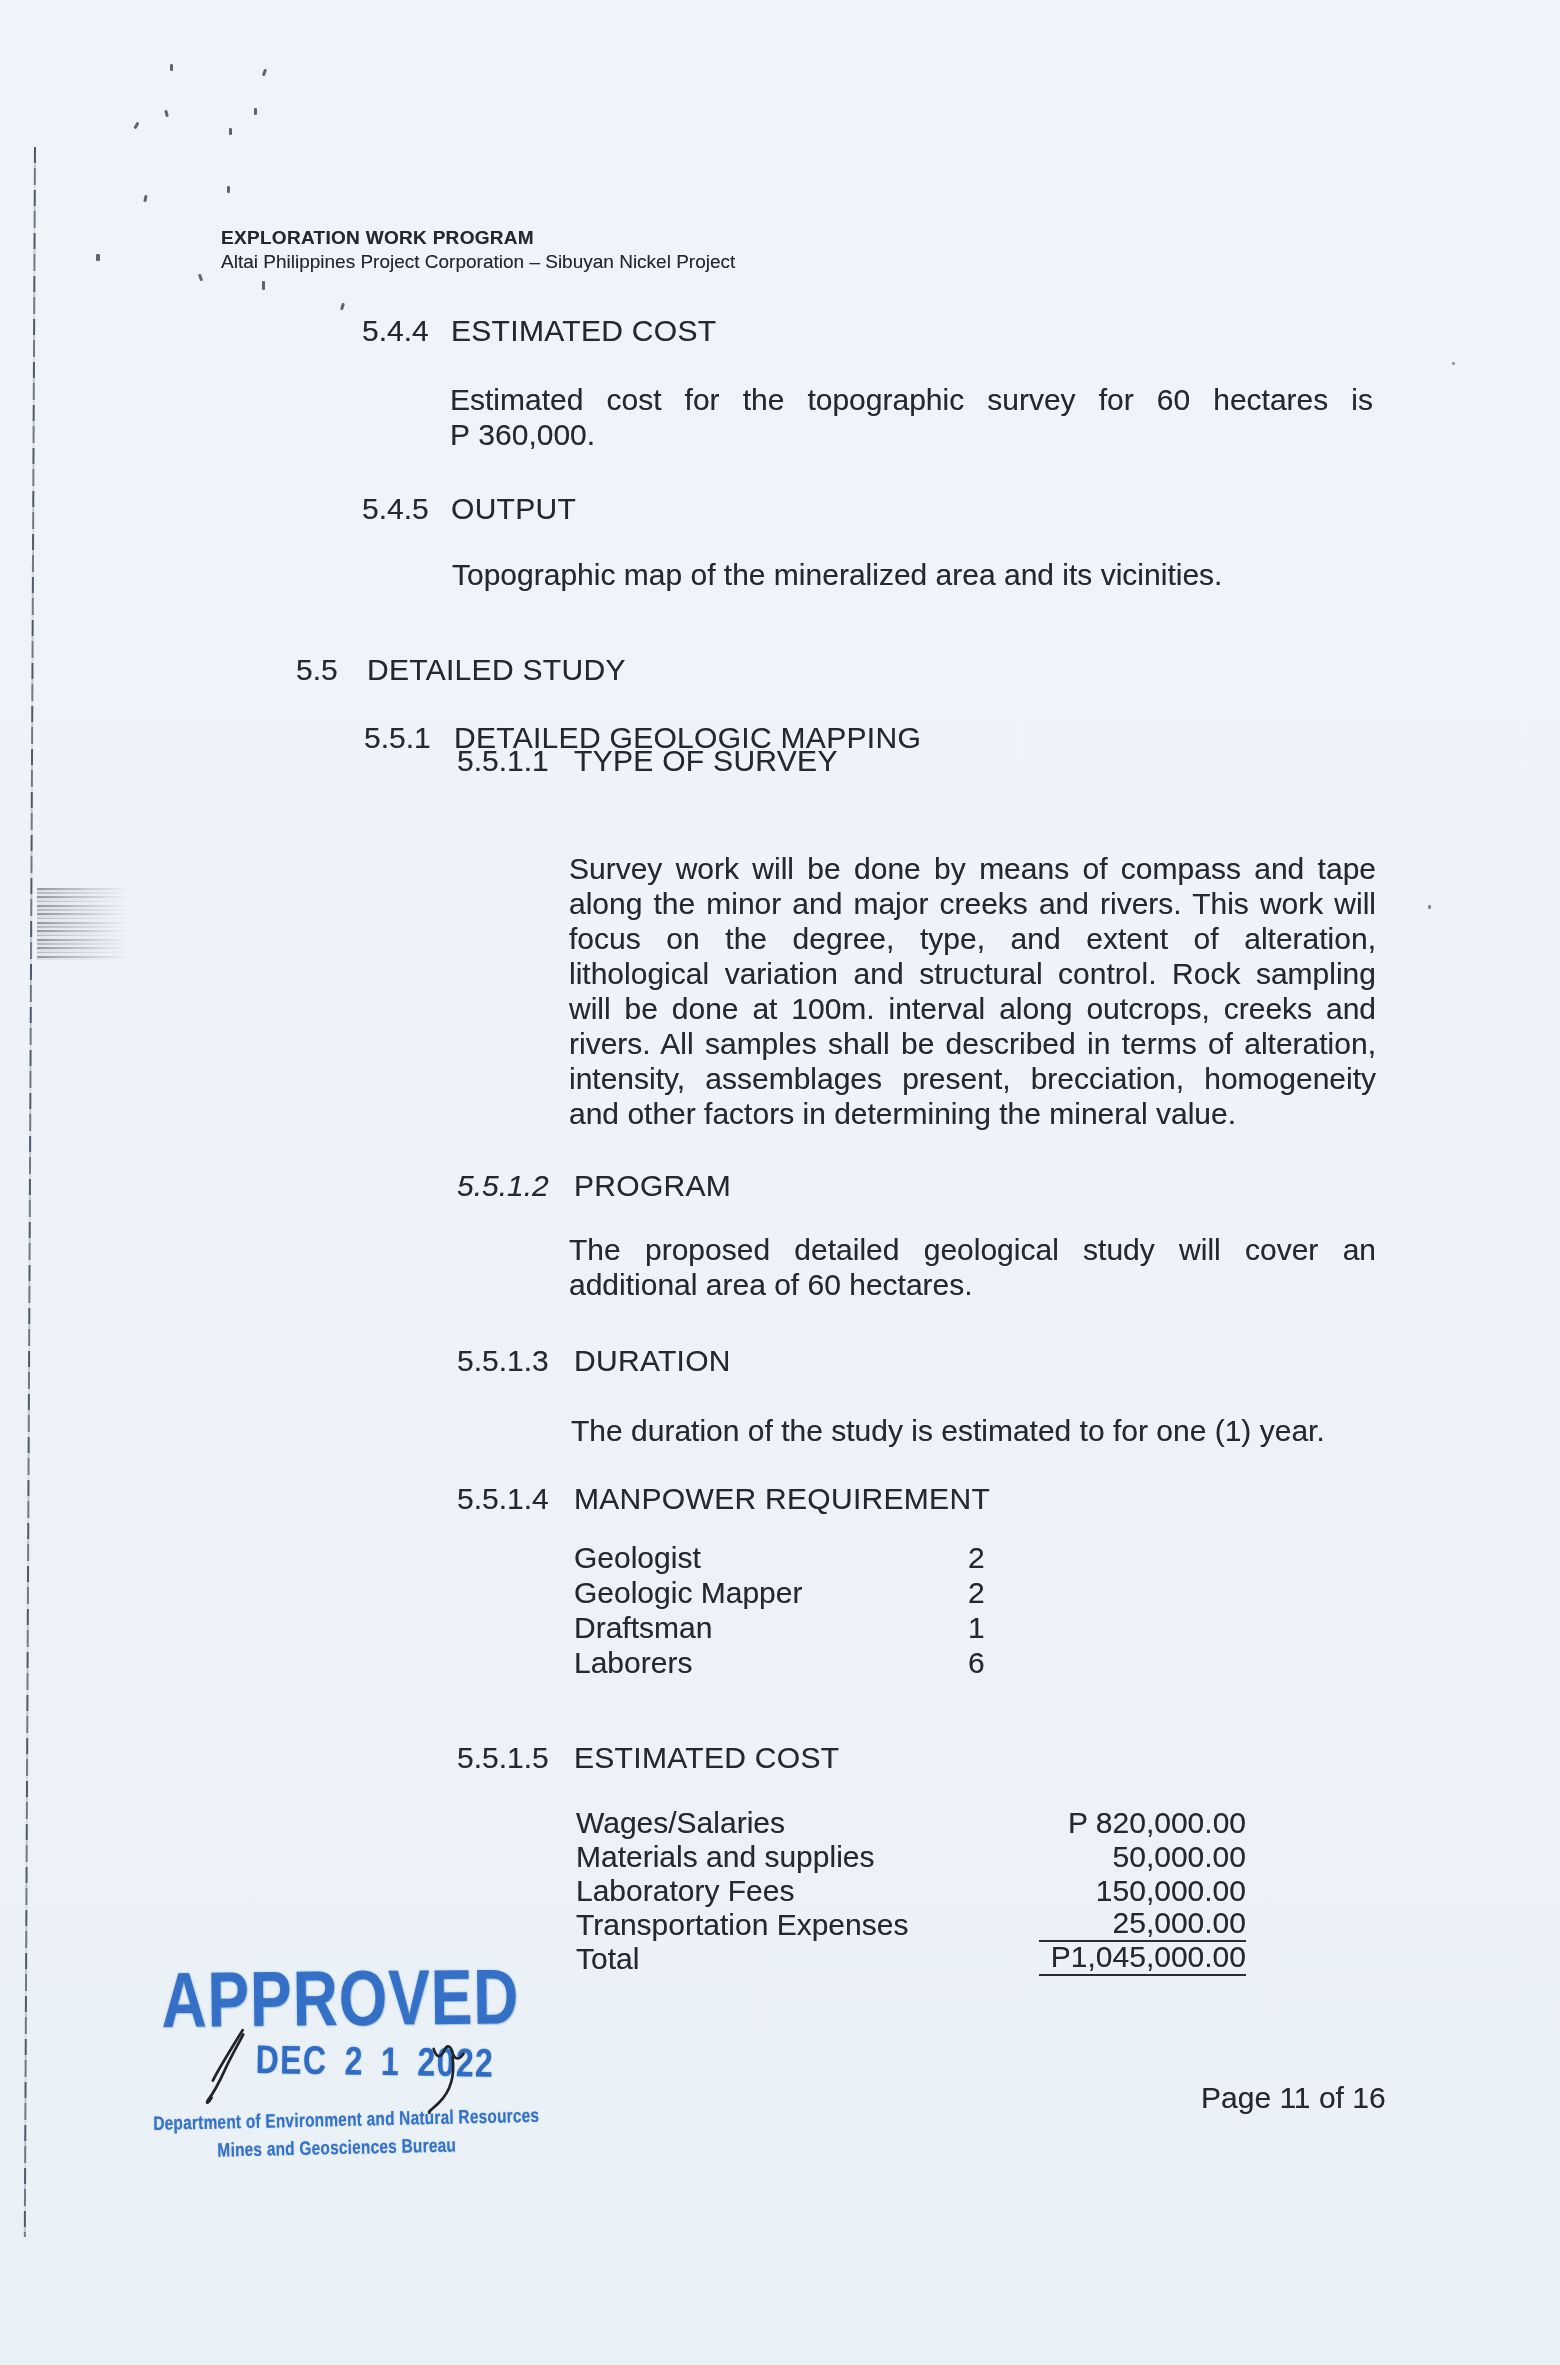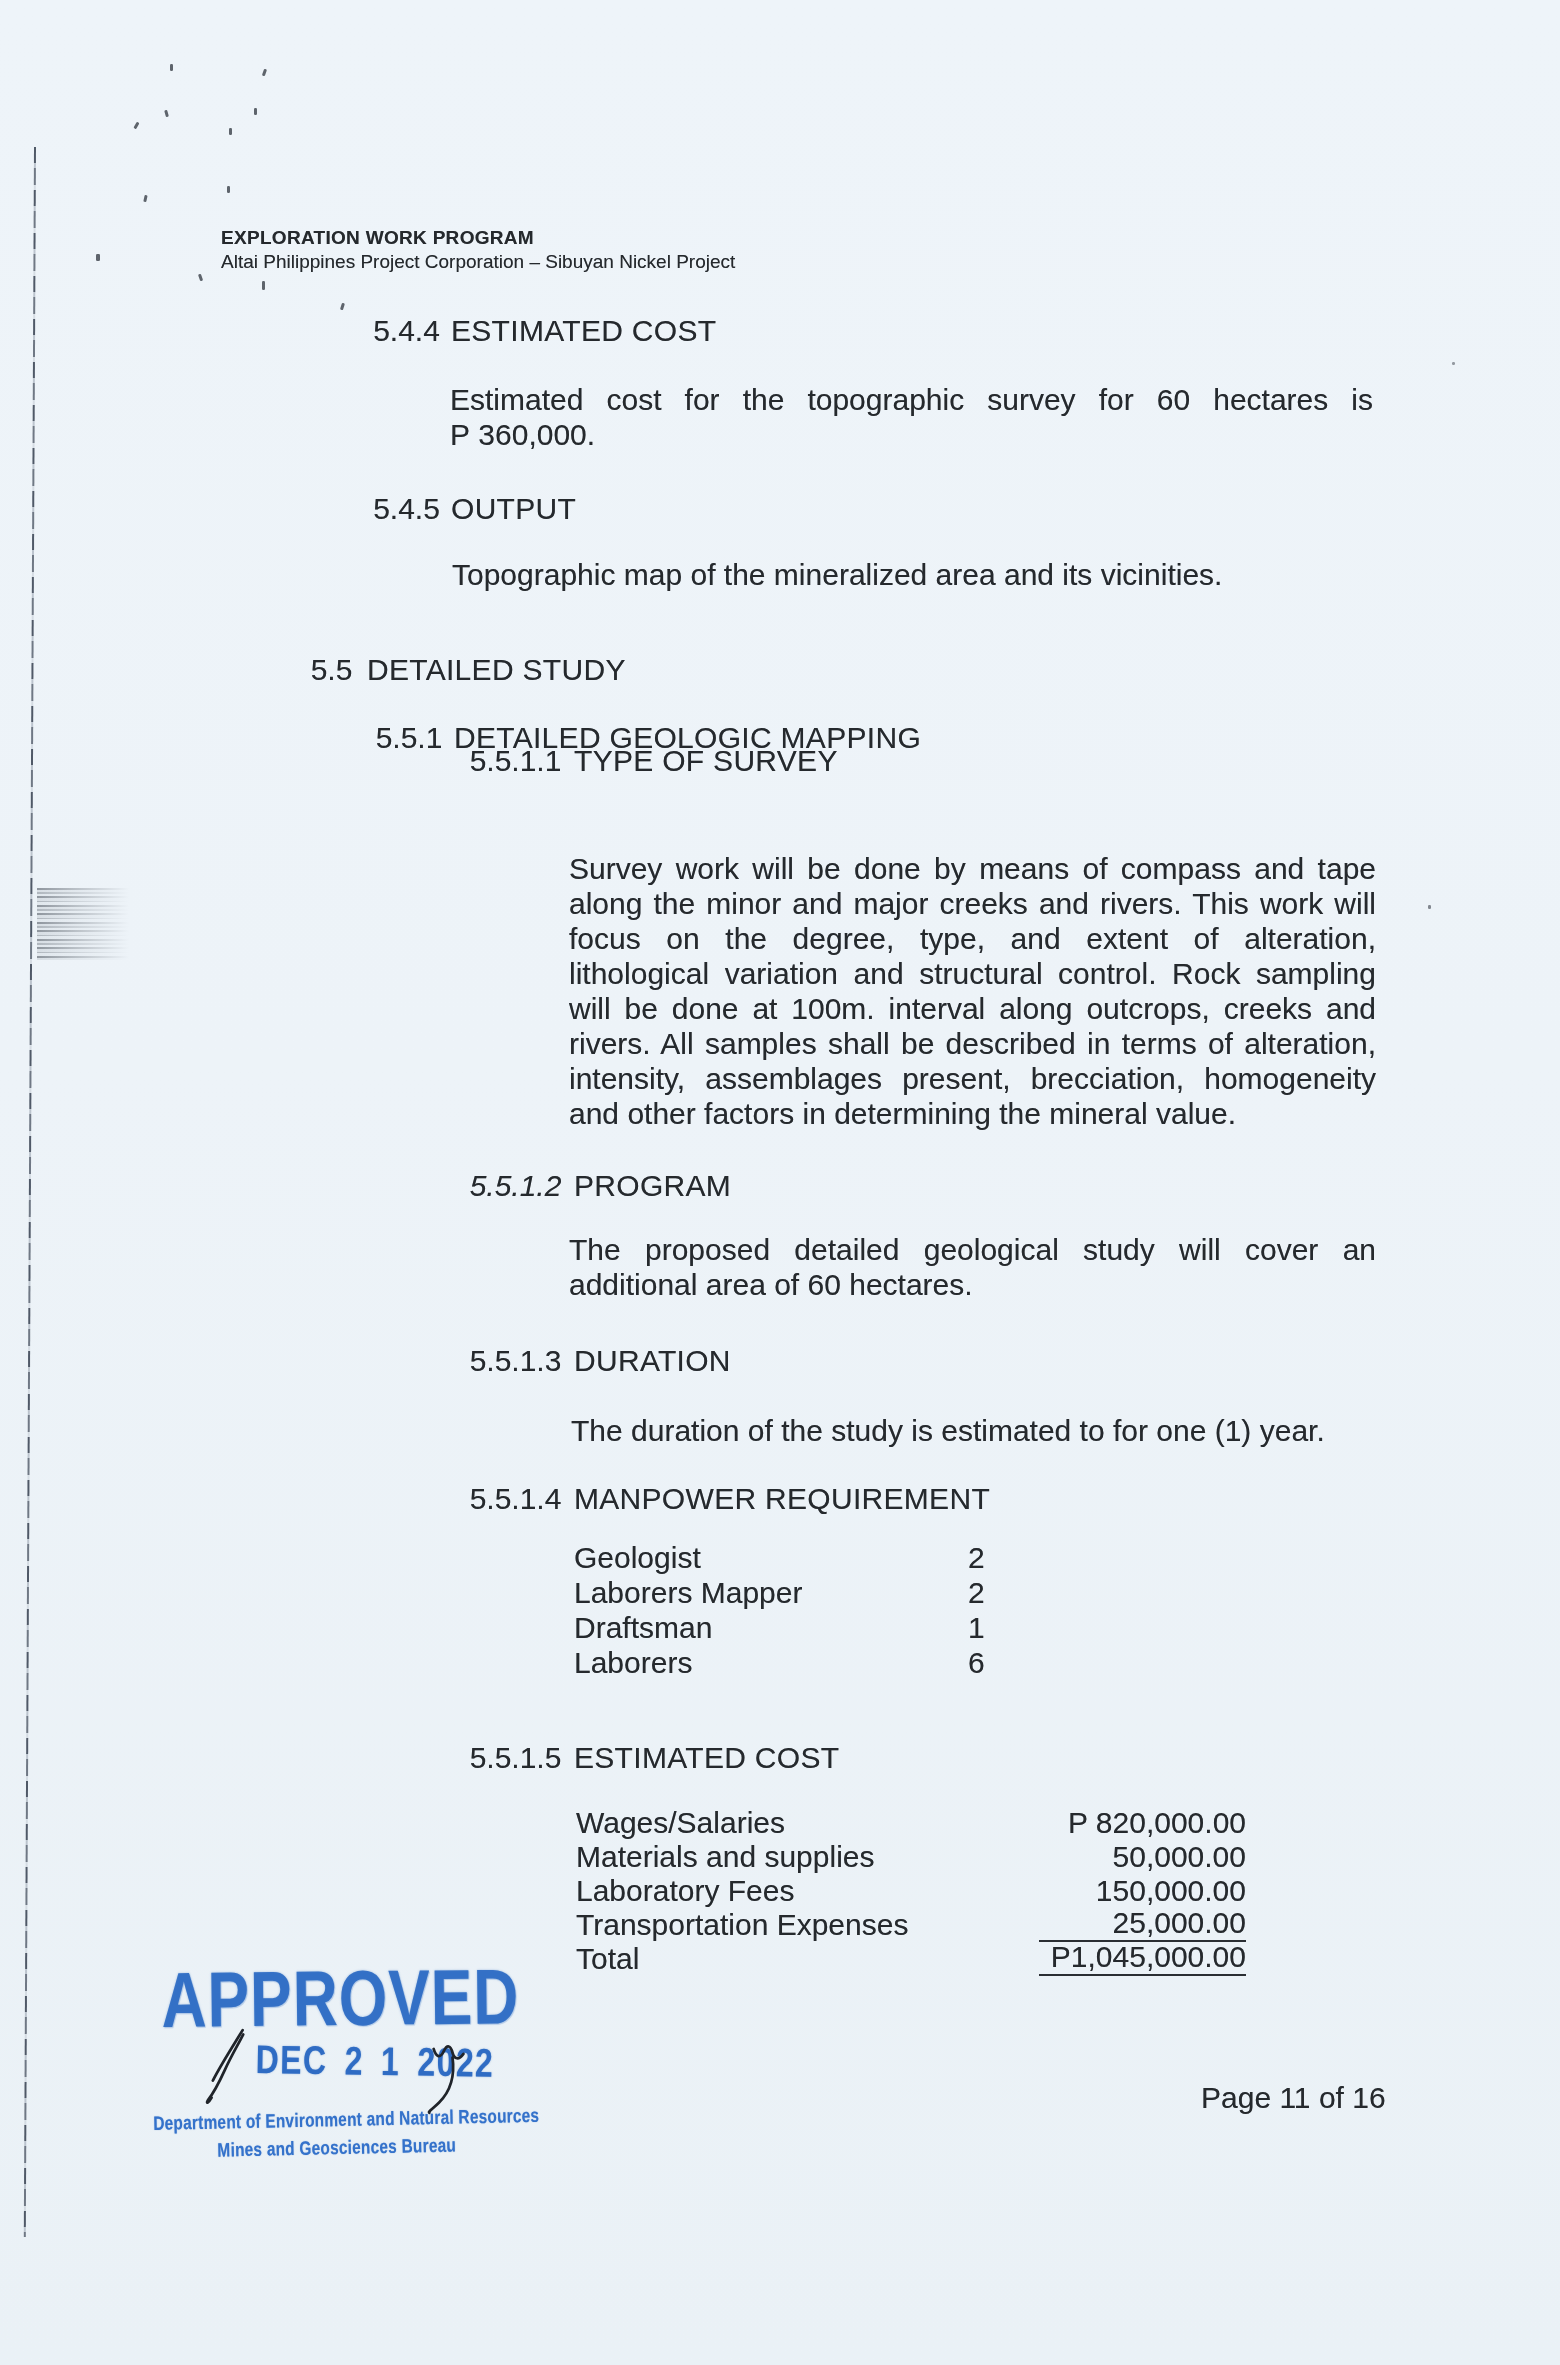--- a/index.html
+++ b/index.html
@@ -18,21 +18,21 @@
   }
   .txt { text-shadow: 0 0 0.6px rgba(40,45,50,.45); }
 
   
   .doc-header { position: absolute; left: 221px; top: 226px; }
   .doc-header .title { font-size: 19px; font-weight: 700; letter-spacing: 0.3px; line-height: 24px; }
   .doc-header .subtitle { font-size: 19px; font-weight: 400; line-height: 24px; }
 
   
   .sec { position: absolute; display: flex; font-size: 30px; line-height: 34px; white-space: nowrap; }
-  .sec .num { flex: none; text-align: center; }
+  .sec .num { flex: none; }
   .sec .ttl { letter-spacing: 0.3px; }
   .sec-544  { left: 362px; top: 314px; }  .sec-544 .num  { width: 89px; }
   .sec-545  { left: 362px; top: 492px; }  .sec-545 .num  { width: 89px; }
   .sec-55   { left: 296px; top: 653px; } .sec-55 .num   { width: 71px; }
   .sec-551  { left: 364px; top: 721px; } .sec-551 .num  { width: 90px; }
   .sec-5511 { left: 457px; top: 744px; } .sec-5511 .num { width: 117px; }
   .sec-5512 { left: 457px; top: 1169px; } .sec-5512 .num { width: 117px; font-style: italic; }
   .sec-5513 { left: 457px; top: 1344px; } .sec-5513 .num { width: 117px; }
   .sec-5514 { left: 457px; top: 1482px; } .sec-5514 .num { width: 117px; }
   .sec-5515 { left: 457px; top: 1741px; } .sec-5515 .num { width: 117px; }
@@ -182,21 +182,21 @@
   <div class="sec sec-5514">
     <span class="num txt">5.5.1.4</span>
     <span class="ttl txt">MANPOWER REQUIREMENT</span>
   </div>
   <div class="manpower">
     <div class="mp-row">
       <span class="role txt">Geologist</span>
       <span class="count txt">2</span>
     </div>
     <div class="mp-row">
-      <span class="role txt">Laborers Mapper</span>
+      <span class="role txt">Geologic Mapper</span>
       <span class="count txt">2</span>
     </div>
     <div class="mp-row">
       <span class="role txt">Draftsman</span>
       <span class="count txt">1</span>
     </div>
     <div class="mp-row">
       <span class="role txt">Laborers</span>
       <span class="count txt">6</span>
     </div>

